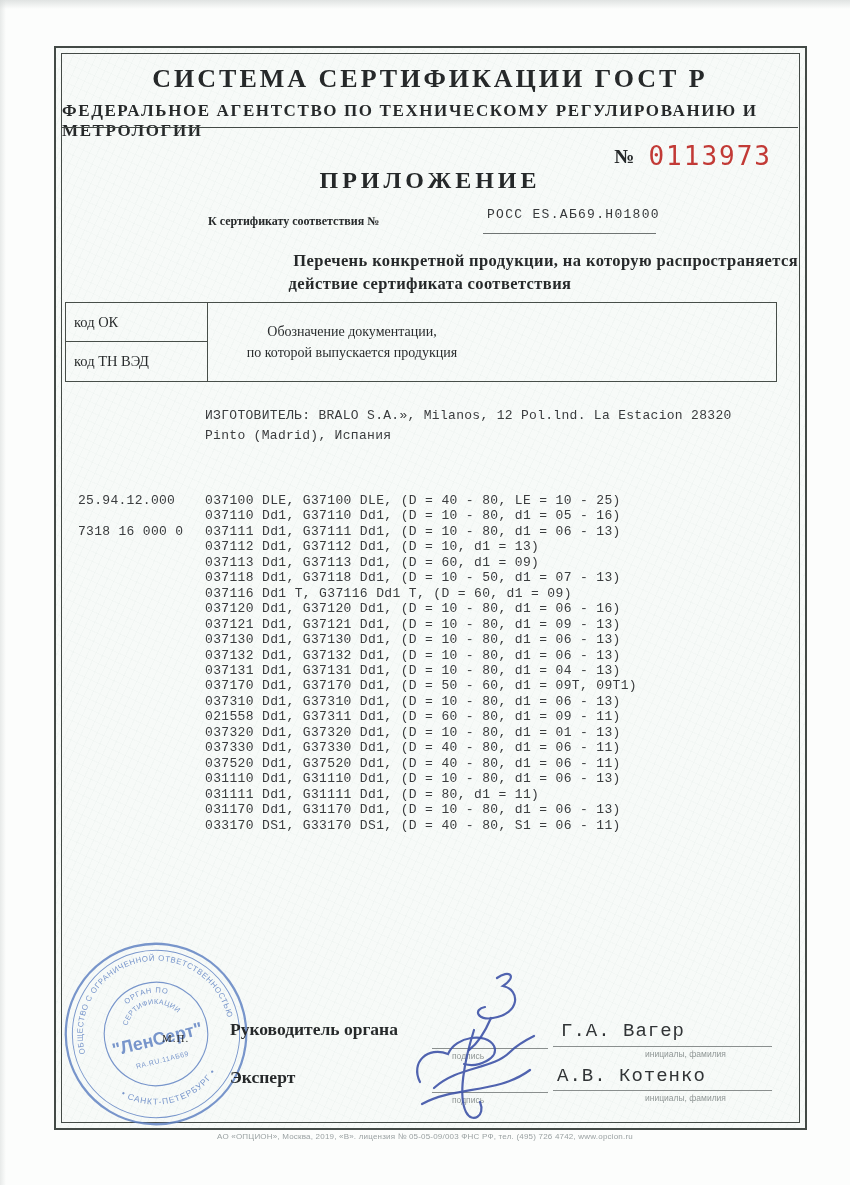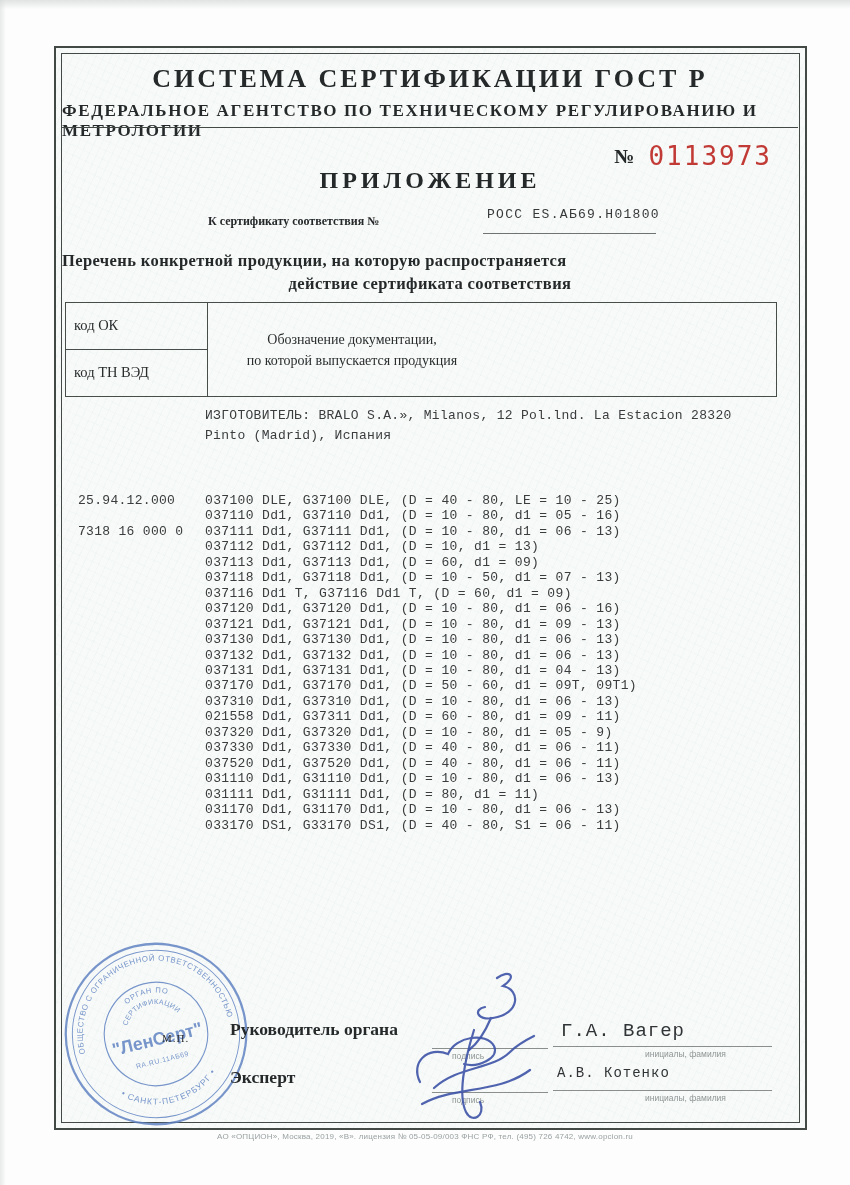--- a/index.html
+++ b/index.html
@@ -34,25 +34,25 @@
   .serial-no-sign{font-size:20px;font-weight:bold;color:#26292a;vertical-align:2px;}
   .serial-digits{font-family:"DejaVu Sans Mono","Liberation Mono",monospace;
     font-size:26px;color:#c23a36;letter-spacing:2px;margin-left:10px;}
   .doc-title{position:absolute;left:62px;top:167px;width:736px;text-align:center;
     font-size:24px;font-weight:bold;letter-spacing:4px;color:#26292a;}
   .cert-label{position:absolute;left:208px;top:214px;font-size:12px;font-weight:bold;color:#26292a;}
   .cert-ref{position:absolute;left:487px;top:207px;
     font-family:"Liberation Mono","DejaVu Sans Mono",monospace;
     font-size:13px;letter-spacing:1.3px;color:#36383a;}
   .cert-ref-line{position:absolute;left:483px;top:233px;width:173px;border-top:1px solid #6f7473;}
-  .list-head1{position:absolute;left:62px;top:251px;width:736px;text-align:left;
+  .list-head1{position:absolute;left:62px;top:251px;width:736px;text-align:right;
     font-size:16.5px;font-weight:bold;letter-spacing:.4px;color:#26292a;}
   .list-head2{position:absolute;left:62px;top:274px;width:736px;text-align:center;
     font-size:16.5px;font-weight:bold;letter-spacing:.4px;color:#26292a;}
-  .htable{position:absolute;left:65px;top:302px;width:712px;height:95px;
+  .htable{position:absolute;left:65px;top:302px;width:712px;height:80px;
     border:1.5px solid #474e49;display:grid;grid-template-columns:142px 288px 1fr;box-sizing:border-box;}
   .htable .c1{border-right:1.2px solid #474e49;display:grid;grid-template-rows:1fr 1fr;}
   .htable .c1 .cell{display:flex;align-items:center;padding-left:8px;font-size:14.5px;color:#2a2d2e;}
   .htable .c1 .cell:first-child{border-bottom:1.2px solid #474e49;}
   .htable .c2{border-right:1.2px solid #474e49;}
   .htable .c2,.htable .c3{display:flex;align-items:center;justify-content:center;text-align:center;
     font-size:14px;line-height:21px;color:#2a2d2e;white-space:pre-line;}
   .mono{font-family:"Liberation Mono","DejaVu Sans Mono",monospace;}
   .manufacturer{position:absolute;left:205px;top:406px;font-size:13px;line-height:19.5px;
     letter-spacing:.3px;color:#3a3c3e;}
@@ -69,21 +69,21 @@
   .role-head{position:absolute;left:230px;top:1019px;font-size:17.5px;font-weight:bold;color:#26292a;}
   .role-expert{position:absolute;left:230px;top:1067px;font-size:17.5px;font-weight:bold;color:#26292a;}
   .sig-line-a1{position:absolute;left:432px;top:1048px;width:116px;border-top:1px solid #8a8f8e;}
   .sig-line-b1{position:absolute;left:553px;top:1046px;width:219px;border-top:1px solid #8a8f8e;}
   .sig-line-a2{position:absolute;left:432px;top:1092px;width:116px;border-top:1px solid #8a8f8e;}
   .sig-line-b2{position:absolute;left:553px;top:1090px;width:219px;border-top:1px solid #8a8f8e;}
   .caption{font-family:"Liberation Sans","DejaVu Sans",sans-serif;font-size:8.5px;color:#8f9695;position:absolute;}
   .cap-sign1{left:452px;top:1051px;} .cap-init1{left:645px;top:1049px;}
   .cap-sign2{left:452px;top:1095px;} .cap-init2{left:645px;top:1093px;}
   .name1{position:absolute;left:561px;top:1020px;font-size:19px;letter-spacing:1px;color:#313436;}
-  .name2{position:absolute;left:557px;top:1065px;font-size:14px;letter-spacing:1px;color:#313436;}
+  .name2{position:absolute;left:557px;top:1065px;font-size:19px;letter-spacing:1px;color:#313436;}
   .autograph1{position:absolute;left:425px;top:966px;}
   .autograph2{position:absolute;left:406px;top:1024px;}
   .footer{position:absolute;left:0;top:1132px;width:100%;text-align:center;
     font-family:"Liberation Sans","DejaVu Sans",sans-serif;font-size:8px;
     letter-spacing:.2px;color:#9aa1a2;}
   svg text{font-family:"Liberation Sans","DejaVu Sans",sans-serif;}
 </style>
 </head>
 <body>
 
@@ -142,21 +142,21 @@
     <div>037118 Dd1, G37118 Dd1, (D = 10 - 50, d1 = 07 - 13)</div>
     <div>037116 Dd1 T, G37116 Dd1 T, (D = 60, d1 = 09)</div>
     <div>037120 Dd1, G37120 Dd1, (D = 10 - 80, d1 = 06 - 16)</div>
     <div>037121 Dd1, G37121 Dd1, (D = 10 - 80, d1 = 09 - 13)</div>
     <div>037130 Dd1, G37130 Dd1, (D = 10 - 80, d1 = 06 - 13)</div>
     <div>037132 Dd1, G37132 Dd1, (D = 10 - 80, d1 = 06 - 13)</div>
     <div>037131 Dd1, G37131 Dd1, (D = 10 - 80, d1 = 04 - 13)</div>
     <div>037170 Dd1, G37170 Dd1, (D = 50 - 60, d1 = 09T, 09T1)</div>
     <div>037310 Dd1, G37310 Dd1, (D = 10 - 80, d1 = 06 - 13)</div>
     <div>021558 Dd1, G37311 Dd1, (D = 60 - 80, d1 = 09 - 11)</div>
-    <div>037320 Dd1, G37320 Dd1, (D = 10 - 80, d1 = 05 - 9)</div>
+    <div>037320 Dd1, G37320 Dd1, (D = 10 - 80, d1 = 01 - 13)</div>
     <div>037330 Dd1, G37330 Dd1, (D = 40 - 80, d1 = 06 - 11)</div>
     <div>037520 Dd1, G37520 Dd1, (D = 40 - 80, d1 = 06 - 11)</div>
     <div>031110 Dd1, G31110 Dd1, (D = 10 - 80, d1 = 06 - 13)</div>
     <div>031111 Dd1, G31111 Dd1, (D = 80, d1 = 11)</div>
     <div>031170 Dd1, G31170 Dd1, (D = 10 - 80, d1 = 06 - 13)</div>
     <div>033170 DS1, G33170 DS1, (D = 40 - 80, S1 = 06 - 11)</div>
   </div>
 
   <div class="stamp">
     <svg width="188" height="188" viewBox="0 0 200 200">

